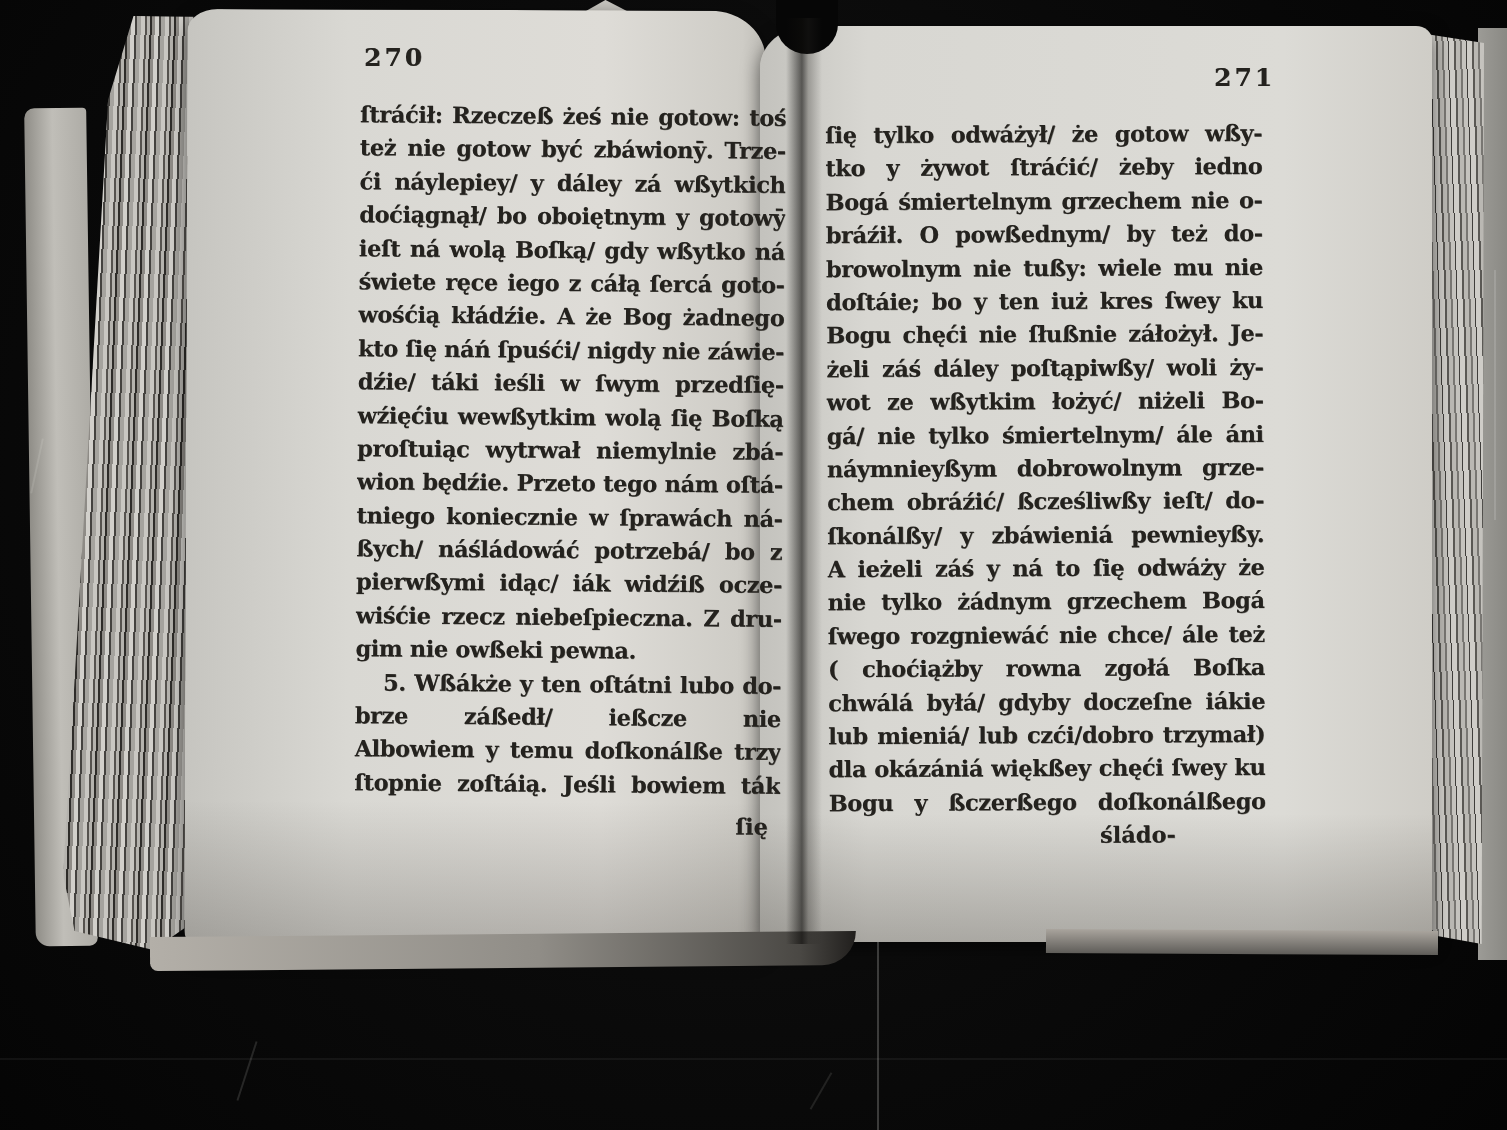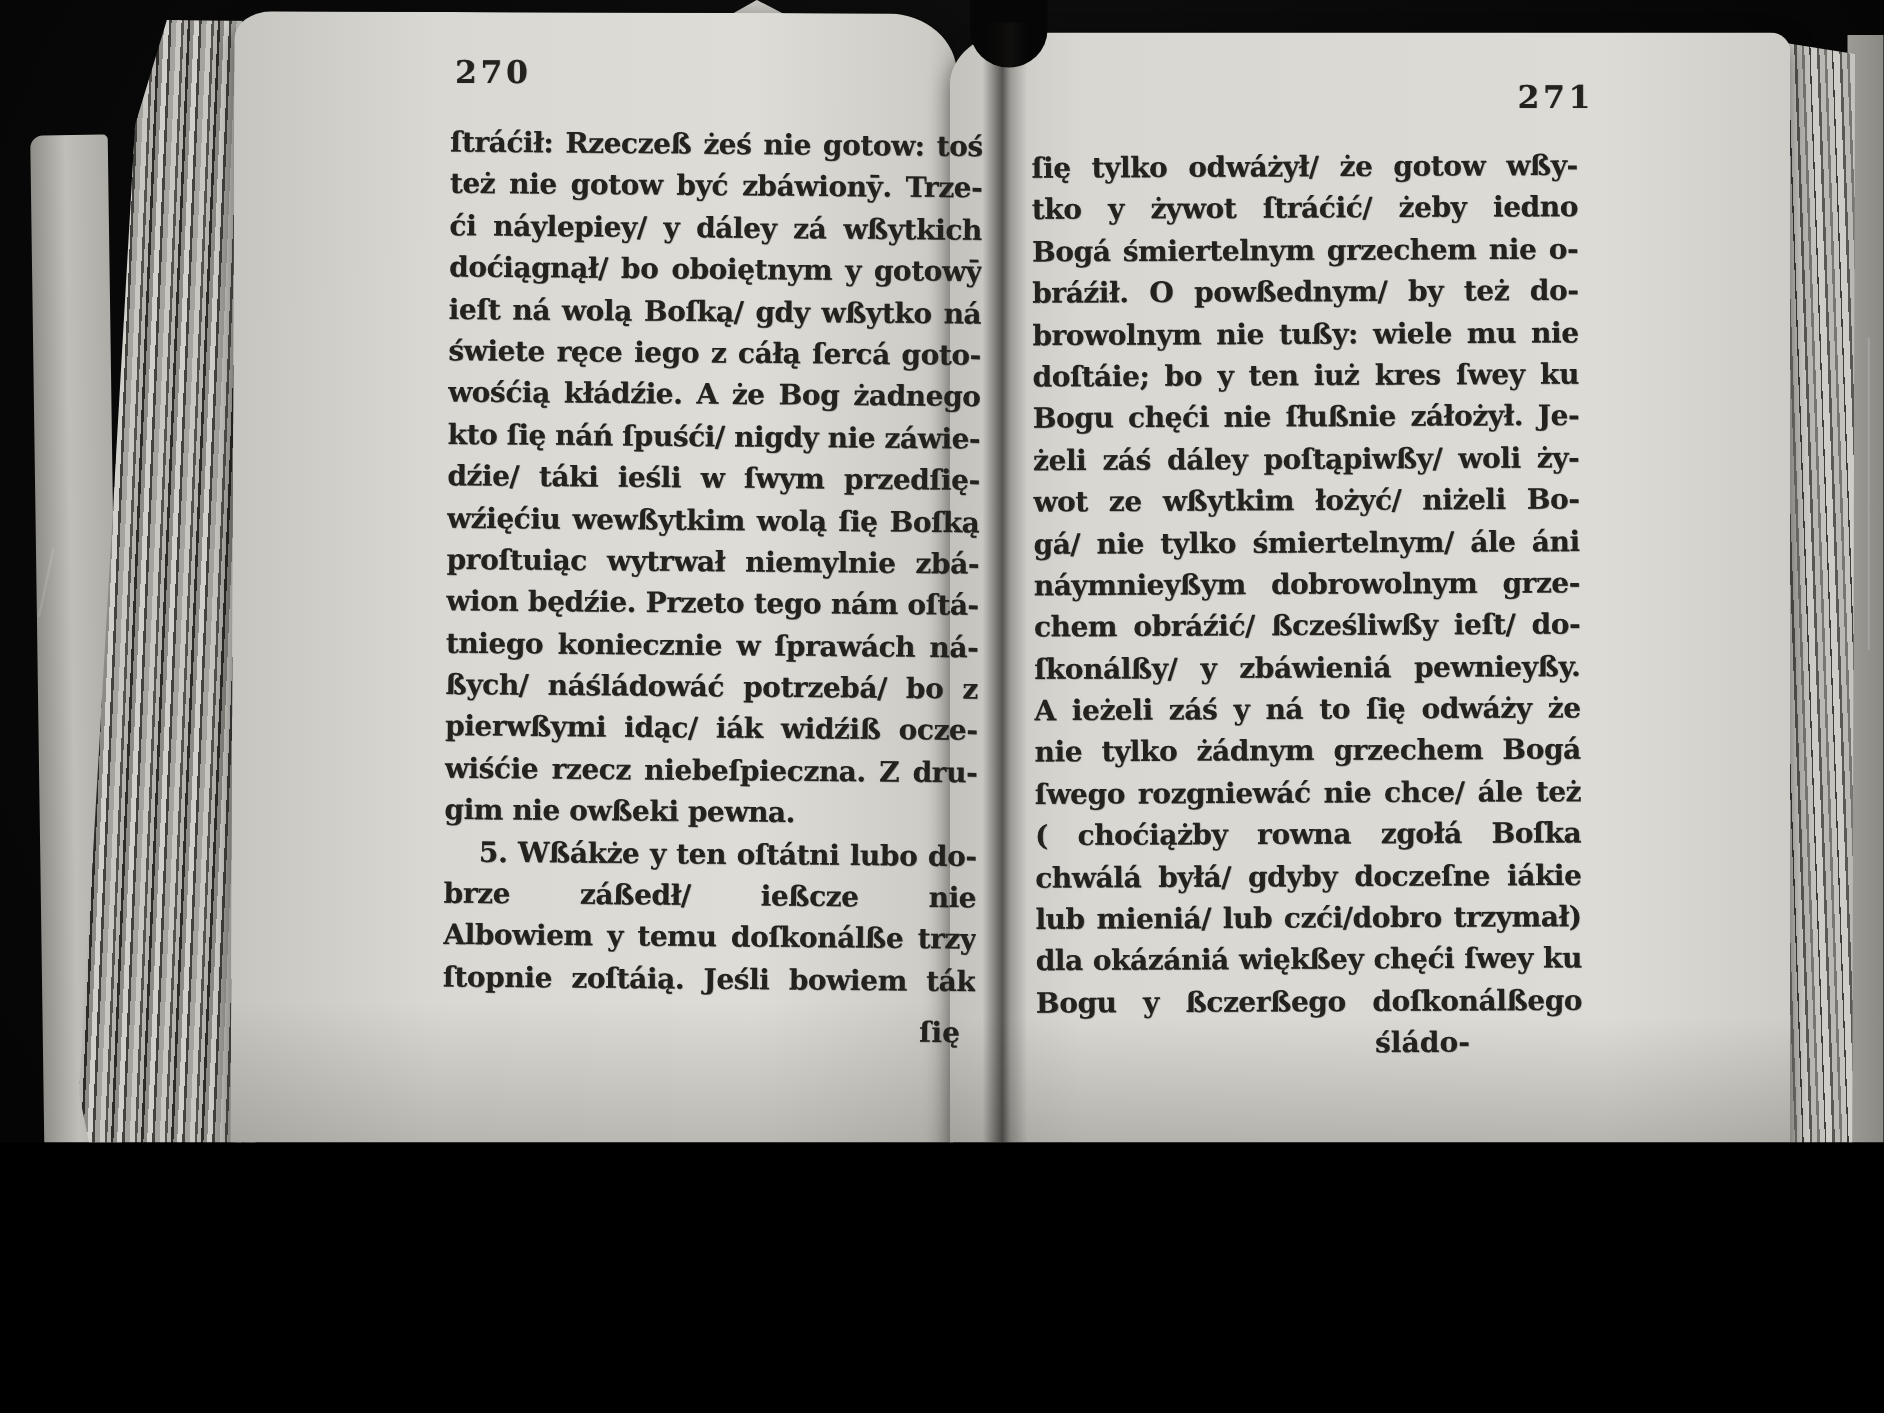--- a/index.html
+++ b/index.html
@@ -1,17 +1,17 @@
 <!DOCTYPE html>
 <html><head>
 <meta charset="utf-8">
 <style>
   html,body{margin:0;padding:0;background:#000;}
   .photo{
-    position:relative;width:1507px;height:914px;overflow:hidden;
+    position:relative;width:1507px;height:1130px;overflow:hidden;
     background:radial-gradient(circle at 48% 42%, #141414 0%, #0a0a0a 55%, #040404 100%);
   }
   .photo *{position:absolute;}
 
   
   .cover-left{
     left:30px;top:108px;width:62px;height:838px;
     background:linear-gradient(to right,#8f8d87,#c0beb8 45%,#aeaca6);
     border-radius:10px 4px 8px 14px;
     transform:rotate(-0.8deg);

